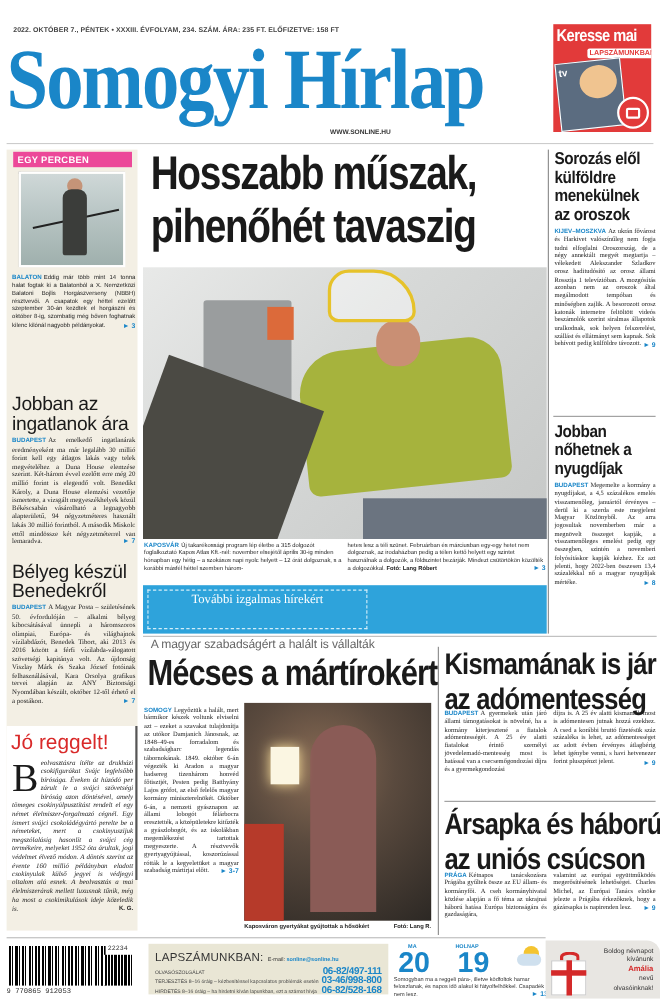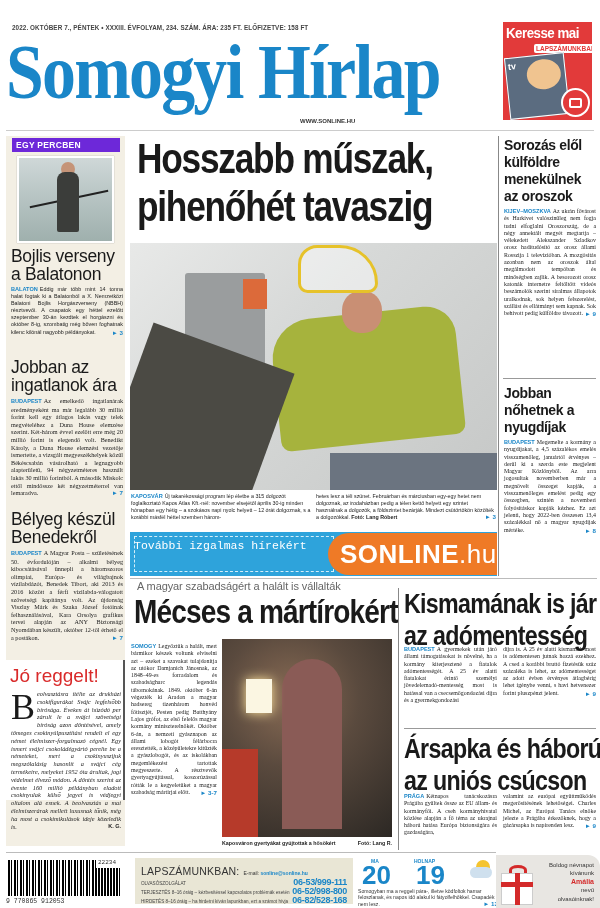--- a/index.html
+++ b/index.html
@@ -12,21 +12,21 @@
 .promo{left:503px;top:22px;width:89px;height:98px;background:#e23a3a;overflow:hidden}
 .promo .t1{position:absolute;left:3px;top:2px;font-family:"Liberation Sans",sans-serif;font-weight:bold;color:#fff;font-size:15.5px;letter-spacing:-.6px;white-space:nowrap;transform:scaleX(.86);transform-origin:left top}
 .promo .t2{position:absolute;left:31px;top:22px;background:#fff;color:#e23a3a;font-size:6.5px;font-weight:bold;padding:1px 2px;border-radius:2px;white-space:nowrap}
 .promo .mag{position:absolute;left:4px;top:33px;width:60px;height:62px;background:#5b6c80;transform:rotate(-6deg);border:1px solid #fff}
 .promo .mag .face{position:absolute;left:20px;top:4px;width:34px;height:30px;border-radius:50%;background:#f0c490}
 .promo .mag .tvlogo{position:absolute;left:2px;top:3px;font-size:9px;font-weight:bold;color:#fff}
 .promo .tvbtn{position:absolute;left:58px;top:66px;width:29px;height:29px;border-radius:50%;background:#e23a3a;border:2px solid #fff}
 .promo .tvbtn i{position:absolute;left:6px;top:8px;width:13px;height:10px;border:2px solid #fff;border-radius:2px}
 
 .leftcol{left:6px;top:136px;width:119px;height:710px;background:#f3efe4}
-.egy{left:12px;top:138px;width:108px;height:14px;background:#6d28d9;color:#fff;font-size:8.5px;font-weight:bold;padding-left:4px;line-height:14px;letter-spacing:.3px}
+.egy{left:12px;top:138px;width:108px;height:14px;background:#ec4899;color:#fff;font-size:8.5px;font-weight:bold;padding-left:4px;line-height:14px;letter-spacing:.3px}
 .photo1{left:17px;top:156px;width:97px;height:87px;background:linear-gradient(#cfd8d8 0%,#b8c5c4 45%,#9fb0ad 100%);border:2px solid #fff;box-shadow:0 0 1px #999;overflow:hidden}
 .photo1 .man{position:absolute;left:38px;top:14px;width:22px;height:60px;background:#3b3d3a;border-radius:8px 8px 2px 2px}
 .photo1 .head{position:absolute;left:42px;top:4px;width:14px;height:14px;border-radius:50%;background:#c59478}
 .photo1 .rod{position:absolute;left:10px;top:40px;width:80px;height:2px;background:#222;transform:rotate(-12deg)}
 .h-left{font-family:"Liberation Sans",sans-serif;font-size:17.5px;line-height:18px;color:#1a1a1a;letter-spacing:-.3px}
 .body-s{font-family:"Liberation Sans",sans-serif;font-size:5.4px;line-height:7.1px;color:#222;text-align:justify}
 .body-serif{font-family:"Liberation Serif",serif;font-size:6.2px;line-height:7.6px;color:#222;text-align:justify}
 .kick{color:#1a86c8;font-weight:bold;font-family:"Liberation Sans",sans-serif;font-size:5.6px;margin-right:2px}
 .ref{color:#1a86c8;font-weight:bold;font-family:"Liberation Sans",sans-serif;font-size:6.2px;float:right}
 .jo{left:10px;top:665px;font-family:"Liberation Sans",sans-serif;color:#d92a2a;font-size:19px}
@@ -39,21 +39,21 @@
 .mainphoto .drill{position:absolute;left:55px;top:30px;width:80px;height:105px;background:#9a9d9e;border-radius:3px}
 .mainphoto .motor{position:absolute;left:113px;top:36px;width:24px;height:30px;background:#dc6a3a}
 .mainphoto .body{position:absolute;left:145px;top:70px;width:185px;height:130px;background:#a6b33d;border-radius:40px 30px 10px 10px;transform:rotate(-6deg)}
 .mainphoto .face{position:absolute;left:212px;top:48px;width:40px;height:42px;background:#c98f74;border-radius:45%}
 .mainphoto .visor{position:absolute;left:168px;top:2px;width:80px;height:48px;border:3px solid #e6c22a;border-radius:20px 40px 10px 10px;background:rgba(255,255,255,.45)}
 .mainphoto .slab{position:absolute;left:-10px;top:100px;width:150px;height:170px;background:#4b4a44;transform:rotate(20deg)}
 .mainphoto .tray{position:absolute;left:200px;top:210px;width:170px;height:40px;background:#6b7480}
 .caption{font-family:"Liberation Sans",sans-serif;font-size:5.3px;line-height:6.9px;color:#222}
 .banner{left:130px;top:532px;width:367px;height:44px;background:#2ea3db}
 .banner .dash{position:absolute;left:4px;top:4px;width:200px;height:36px;border:1.5px dashed #d3eef9}
-.banner .txt{position:absolute;left:4px;top:7px;width:200px;text-align:left;color:#fff;font-size:11.5px;line-height:13.5px;font-family:Liberation Mono, monospace}
+.banner .txt{position:absolute;left:4px;top:7px;width:200px;text-align:center;color:#fff;font-size:11.5px;line-height:13.5px;font-family:Liberation Serif, serif}
 .banner .pill{position:absolute;left:198px;top:1px;width:169px;height:42px;background:#ef7a26;border-radius:22px 0 0 22px;color:#fff;font-size:26px;line-height:42px;padding-left:12px;font-weight:bold;letter-spacing:.5px}
 .banner .pill span{font-weight:normal}
 .kicker2{left:137px;top:580px;color:#666;font-weight:normal;font-size:11px;font-family:"Liberation Sans",sans-serif;letter-spacing:-.1px}
 .mecs{left:134px;top:592px;font-family:"Liberation Sans",sans-serif;font-weight:bold;font-size:33px;letter-spacing:-1px;line-height:40px;transform:scaleX(.85);transform-origin:left top;white-space:nowrap}
 .photo3{left:222px;top:639px;width:170px;height:198px;background:radial-gradient(circle at 40% 30%,#8a6c55 0%,#5a4a3e 40%,#2c2824 100%);overflow:hidden}
 .photo3 .candle{position:absolute;left:24px;top:40px;width:26px;height:34px;background:#fbf6e2;box-shadow:0 0 12px #ffe6a0}
 .photo3 .girl{position:absolute;left:60px;top:20px;width:60px;height:170px;background:#8a5b56;border-radius:30px 30px 0 0}
 .photo3 .redd{position:absolute;left:0;top:110px;width:36px;height:90px;background:#b63a2a}
 
 .rightcol-line{left:498px;top:136px;width:1px;height:440px;background:#888}
@@ -106,21 +106,20 @@
 
 <div class="abs leftcol"></div>
 <div class="abs egy">EGY PERCBEN</div>
 <div class="abs photo1">
   <div class="rod"></div>
   <div class="head"></div>
   <div class="man"></div>
 </div>
 
 <div class="abs" style="left:11px;top:247px;width:112px">
-  <div class="h-left">Bojlis verseny a Balatonon</div>
   <div class="body-s" style="margin-top:3px">
     <span class="kick">BALATON</span><span>Eddig már több mint 14 tonna halat fogtak ki a Balatonból a X. Nemzetközi Balatoni Bojlis Horgászverseny (NBBH) résztvevői. A csapatok egy héttel ezelőtt szeptember 30-án kezdtek el horgászni és október 8-ig, szombatig még bőven foghatnak kilenc kilónál nagyobb példányokat.</span>
     <span class="ref">► 3</span>
   </div>
 </div>
 
 <div class="abs" style="left:11px;top:358px;width:112px">
   <div class="h-left">Jobban az ingatlanok ára</div>
   <div class="body-serif" style="margin-top:3px">
     <span class="kick">BUDAPEST</span><span>Az emelkedő ingatlanárak eredményeként ma már legalább 30 millió forint kell egy átlagos lakás vagy telek megvételéhez a Duna House elemzése szerint. Két-három évvel ezelőtt erre még 20 millió forint is elegendő volt. Benedikt Károly, a Duna House elemzési vezetője ismertette, a vizsgált megyeszékhelyek közül Békéscsabán vásárolható a legnagyobb alapterületű, 94 négyzetméteres használt lakás 30 millió forintból. A második Miskolc ettől mindössze két négyzetméterrel van lemaradva.</span>
@@ -163,21 +162,20 @@
   <span>hetes lesz a téli szünet. Februárban és márciusban egy-egy hetet nem dolgoznak, az irodaházban pedig a télen kettő helyett egy szintet használnak a dolgozók, a földszintet bezárják. Mindezt csütörtökön közölték a dolgozókkal.</span>
   <b>Fotó: Lang Róbert</b>
   <span class="ref">► 3</span>
 </div>
 
 <div class="abs banner">
   <div class="dash"></div>
   <div class="txt">
     <div>További izgalmas hírekért</div>
   </div>
-  <div class="pill"><b>SONLINE</b><span>.hu</span></div>
 </div>
 <div class="abs hline" style="left:130px;top:578px;width:467px;background:#bbb"></div>
 
 <div class="abs kicker2">A magyar szabadságért a halált is vállalták</div>
 <div class="abs mecs">Mécses a mártírokért</div>
 <div class="abs body-serif" style="left:131px;top:643px;width:86px;font-size:5.9px;line-height:7.3px">
   <span class="kick">SOMOGY</span><span>Legyőztük a halált, mert bármikor készek voltunk elviselni azt – ezeket a szavakat tulajdonítja az utókor Damjanich Jánosnak, az 1848–49-es forradalom és szabadságharc legendás tábornokának. 1849. október 6-án végezték ki Aradon a magyar hadsereg tizenhárom honvéd főtisztjét, Pesten pedig Batthyány Lajos grófot, az első felelős magyar kormány miniszterelnökét. Október 6-án, a nemzeti gyásznapon az állami lobogót félárbocra eresztették, a középületekre kitűzték a gyászlobogót, és az iskolákban megemlékezést tartottak megyeszerte. A résztvevők gyertyagyújtással, koszorúzással rótták le a kegyeletüket a magyar szabadság mártírjai előtt.</span>
   <span class="ref">► 3-7</span>
 </div>
 <div class="abs photo3">
@@ -234,22 +232,22 @@
 </div>
 
 <div class="abs hline" style="left:6px;top:852px;width:490px;background:#bbb"></div>
 <div class="abs bcnum" style="left:98px;top:859px">22234</div>
 <div class="abs barcode"></div>
 <div class="abs barcode2"></div>
 <div class="abs bcnum" style="left:6px;top:898px;font-size:6.5px">9 770865 912053</div>
 
 <div class="abs szerk">
   <div><span class="title">LAPSZÁMUNKBAN:</span><span class="email"><span>E-mail:</span> <b>sonline@sonline.hu</b></span></div>
-  <div class="row"><span>OLVASÓSZOLGÁLAT</span><span class="ph">06-53/999-111</span></div>
-  <div class="row"><span>TERJESZTÉS 8–16 óráig – kézbesítéssel kapcsolatos problémák esetén</span><span class="ph">06-52/998-800</span></div>
+  <div class="row"><span>OLVASÓSZOLGÁLAT</span><span class="ph">06-82/497-111</span></div>
+  <div class="row"><span>TERJESZTÉS 8–16 óráig – kézbesítéssel kapcsolatos problémák esetén</span><span class="ph">03-46/998-800</span></div>
   <div class="row"><span>HIRDETÉS 8–16 óráig – ha hirdetni kíván lapunkban, ezt a számot hívja</span><span class="ph">06-82/528-168</span></div>
 </div>
 
 <div class="abs weather">
   <div class="lab" style="left:13px;top:0">MA</div>
   <div class="num" style="left:4px;top:6px">20</div>
   <div class="lab" style="left:56px;top:0">HOLNAP</div>
   <div class="num" style="left:58px;top:6px">19</div>
   <div class="sun"></div>
   <div class="cloud"></div>

